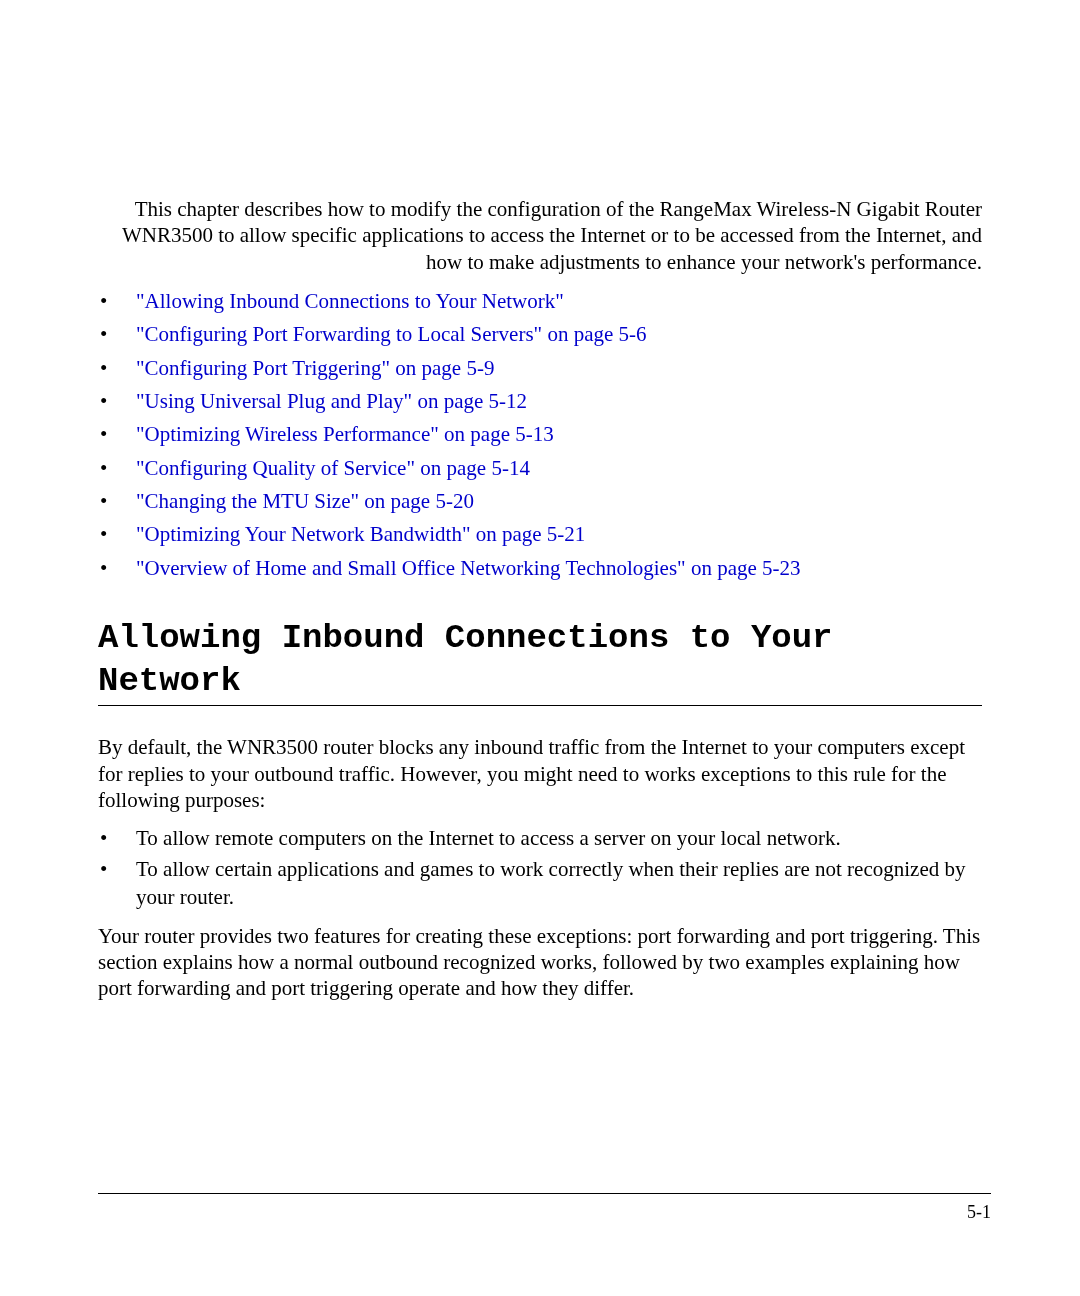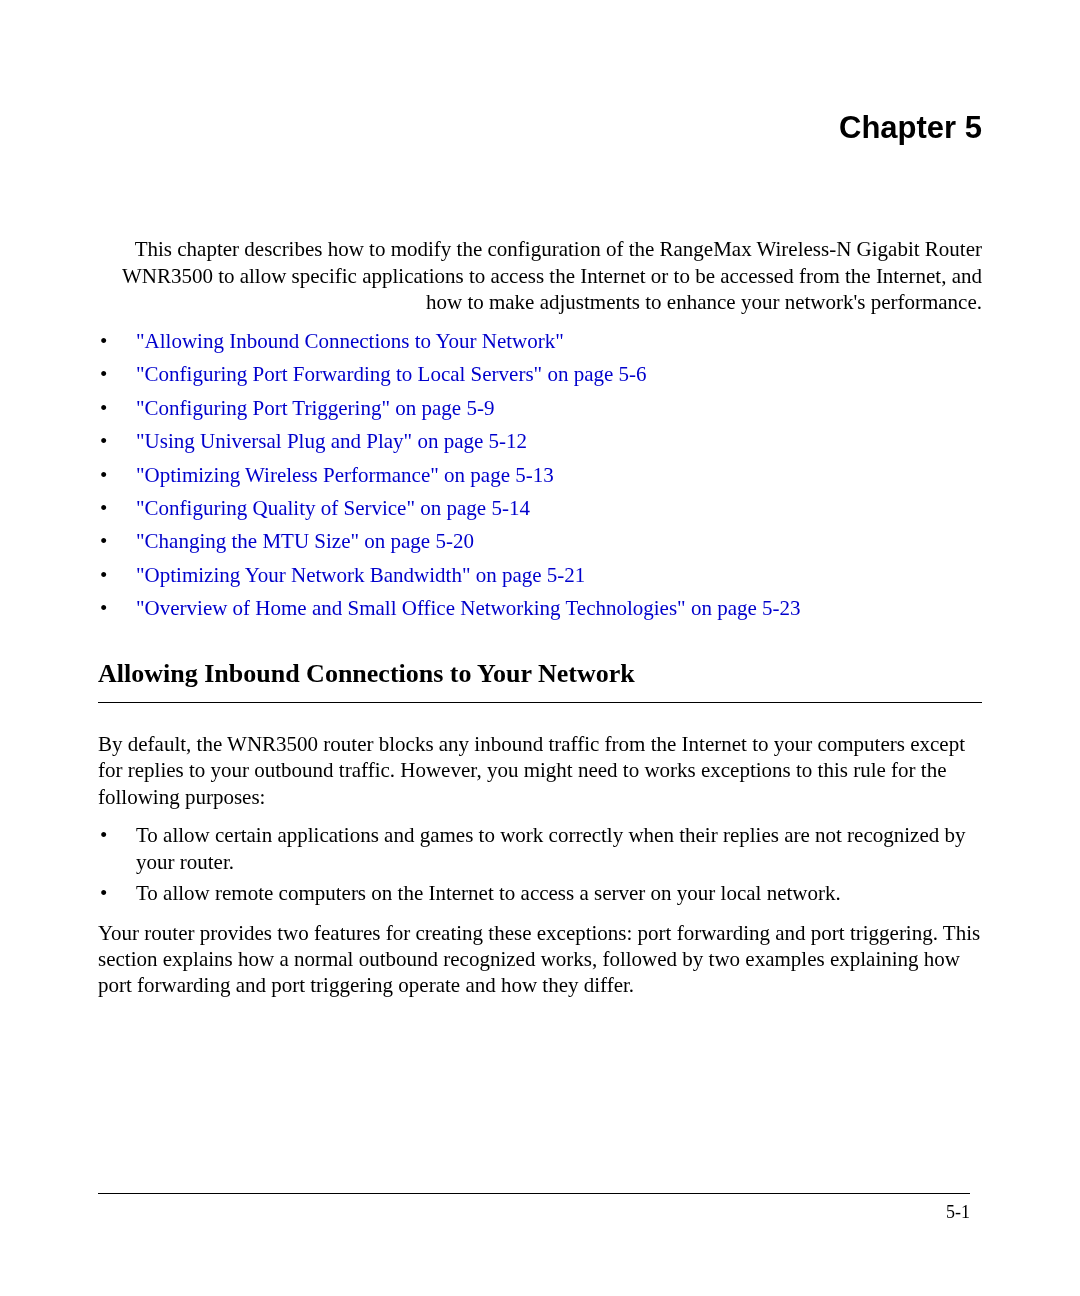--- a/index.html
+++ b/index.html
@@ -46,25 +46,25 @@
   .toc-list li::before {
     content: "•";
     position: absolute;
     left: 2px;
     top: 0;
   }
   .link {
     color: #0000cc;
   }
   .section-heading {
-    font-family: Liberation Serif, serif;
+    font-family: Liberation Mono, monospace;
     font-weight: bold;
-    font-size: 26px;
+    font-size: 34px;
     margin-top: 34px;
-    margin-bottom: 12px;
+    margin-bottom: 3px;
   }
   .section-rule {
     border: none;
     border-top: 1px solid #000;
     margin: 0 0 28px 0;
   }
   .body-para {
     margin-bottom: 12px;
   }
   .purpose-list {
@@ -80,21 +80,21 @@
   }
   .purpose-list li::before {
     content: "•";
     position: absolute;
     left: 2px;
     top: 0;
   }
   .footer {
     position: absolute;
     left: 98px;
-    right: 110px;
+    right: 89px;
     bottom: 96px;
     border-top: 1px solid #000;
     padding-top: 6px;
     text-align: center;
     font-size: 18px;
   }
   .footer .page-num {
     position: absolute;
     right: 0;
     top: 8px;
@@ -104,21 +104,20 @@
     margin-top: 20px;
     font-style: italic;
   }
 </style>
 </head>
 <body>
 
 <div class="page">
 
   <div class="chapter-title">
-    <div>Chapter 5</div>
   </div>
 
   <div class="intro-para">This chapter describes how to modify the configuration of the RangeMax Wireless-N Gigabit Router WNR3500 to allow specific applications to access the Internet or to be accessed from the Internet, and how to make adjustments to enhance your network's performance.</div>
 
   <ul class="toc-list">
     <li><span class="link">"Allowing Inbound Connections to Your Network"</span></li>
     <li><span class="link">"Configuring Port Forwarding to Local Servers" on page 5-6</span></li>
     <li><span class="link">"Configuring Port Triggering" on page 5-9</span></li>
     <li><span class="link">"Using Universal Plug and Play" on page 5-12</span></li>
     <li><span class="link">"Optimizing Wireless Performance" on page 5-13</span></li>
@@ -127,22 +126,22 @@
     <li><span class="link">"Optimizing Your Network Bandwidth" on page 5-21</span></li>
     <li><span class="link">"Overview of Home and Small Office Networking Technologies" on page 5-23</span></li>
   </ul>
 
   <div class="section-heading">Allowing Inbound Connections to Your Network</div>
   <hr class="section-rule">
 
   <div class="body-para">By default, the WNR3500 router blocks any inbound traffic from the Internet to your computers except for replies to your outbound traffic. However, you might need to works exceptions to this rule for the following purposes:</div>
 
   <ul class="purpose-list">
+    <li>To allow remote computers on the Internet to access a server on your local network.</li>
     <li>To allow certain applications and games to work correctly when their replies are not recognized by your router.</li>
-    <li>To allow remote computers on the Internet to access a server on your local network.</li>
   </ul>
 
   <div class="body-para">Your router provides two features for creating these exceptions: port forwarding and port triggering. This section explains how a normal outbound recognized works, followed by two examples explaining how port forwarding and port triggering operate and how they differ.</div>
 
 </div>
 
 <div class="footer">
   <span class="page-num">5-1</span>
 </div>
 

